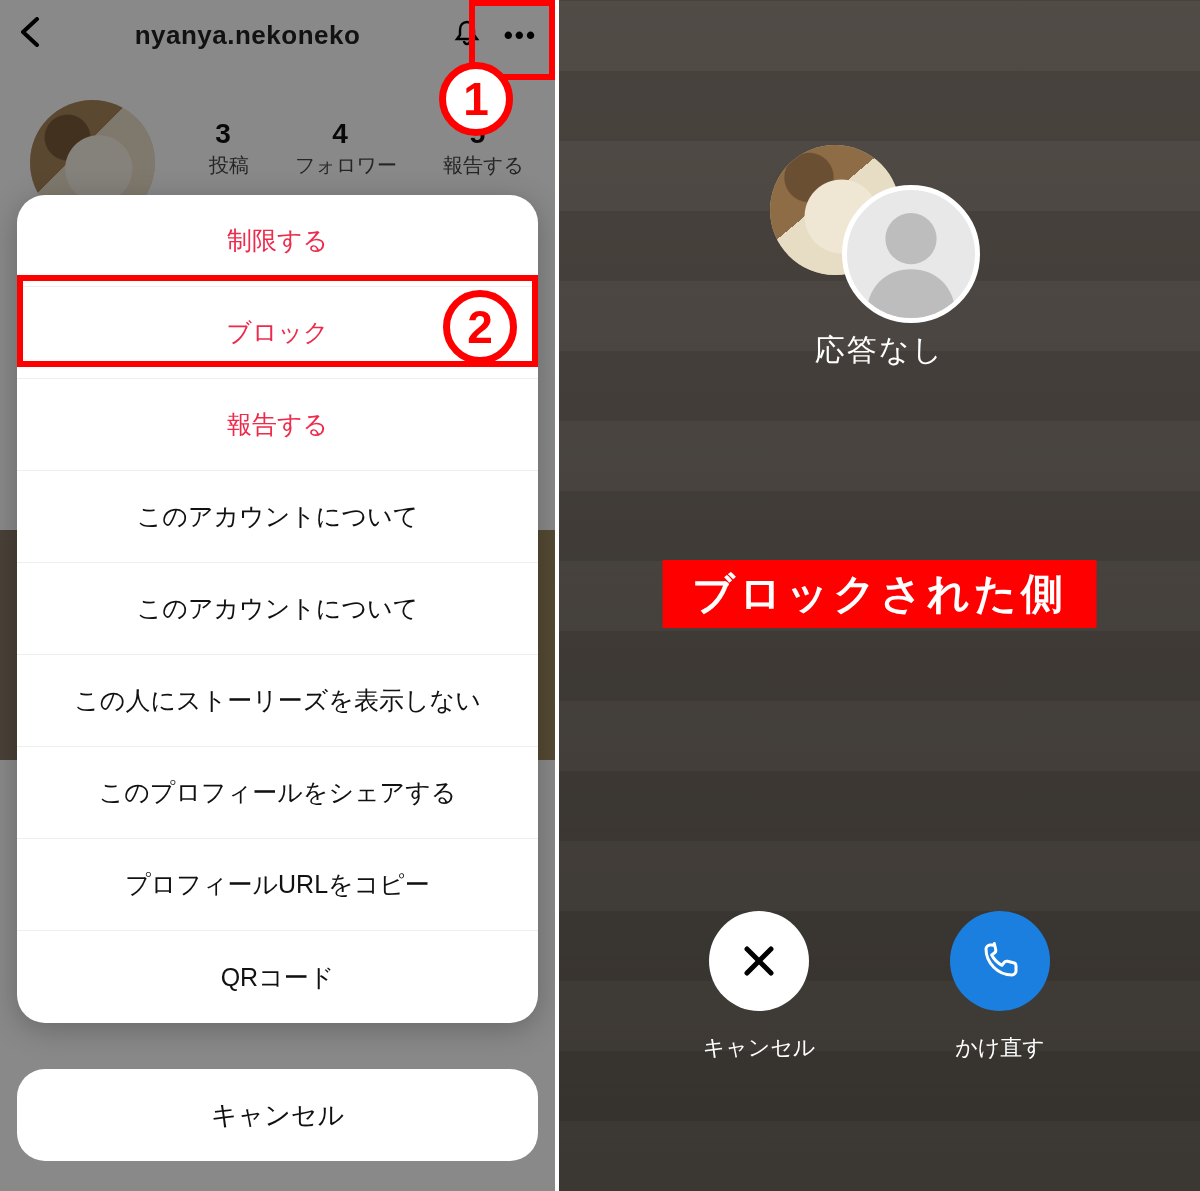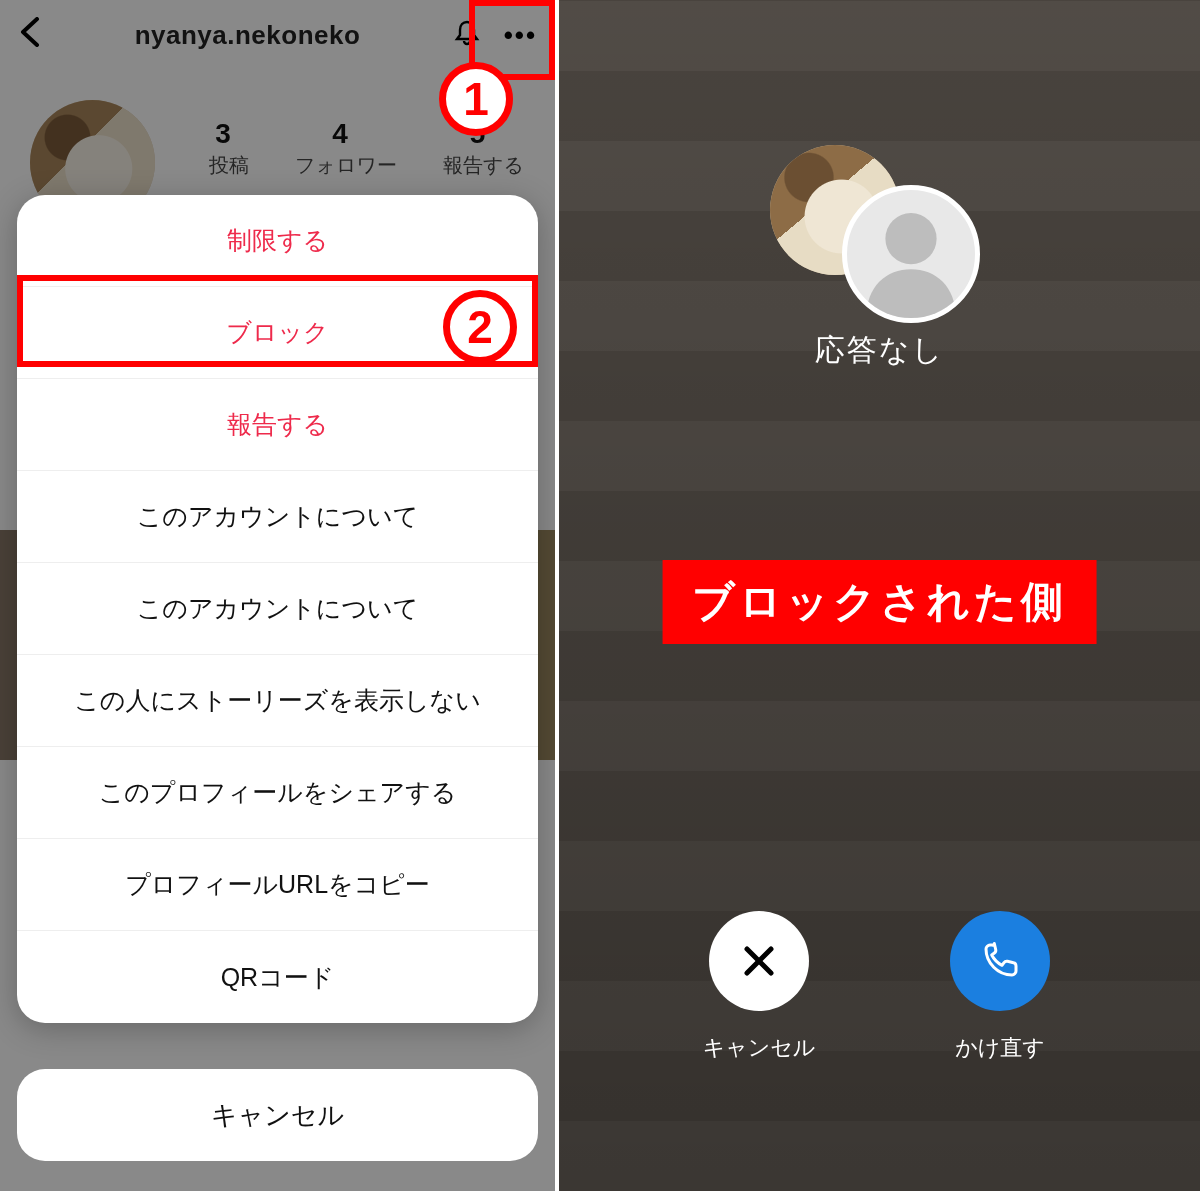--- a/index.html
+++ b/index.html
@@ -62,21 +62,21 @@
   .av-back { position:absolute; top:0; left:0; width:130px; height:130px; border-radius:50%; overflow:hidden; background:#c9b79a; }
   .av-back .cat { position:absolute; inset:0; background:
       radial-gradient(circle at 55% 55%, #efe6d4 0 36%, transparent 37%),
       radial-gradient(circle at 30% 25%, #6b4f32 0 18%, transparent 19%),
       linear-gradient(140deg,#8d6c46 0 42%, #e7dcc4 42% 100%); }
   .av-front { position:absolute; top:40px; left:72px; width:138px; height:138px; border-radius:50%; background:#e8e8e8; border:5px solid #fff; display:flex; align-items:flex-end; justify-content:center; overflow:hidden; }
   .av-front svg { width:100%; height:100%; }
 
   .call-status { position:absolute; top:330px; left:0; right:0; text-align:center; color:#fff; font-size:30px; letter-spacing:2px; }
 
-  .banner { position:absolute; top:560px; left:50%; transform:translateX(-50%); background:#ff0000; color:#fff; font-size:42px; font-weight:700; padding:14px 30px; letter-spacing:4px; white-space:nowrap; }
+  .banner { position:absolute; top:560px; left:50%; transform:translateX(-50%); background:#ff0000; color:#fff; font-size:42px; font-weight:700; padding:6px 30px; letter-spacing:4px; white-space:nowrap; }
 
   .call-btn { position:absolute; width:100px; height:100px; border-radius:50%; display:flex; align-items:center; justify-content:center; }
   .btn-cancel { bottom:180px; left:150px; background:#fff; color:#000; }
   .btn-redial { bottom:180px; right:150px; background:#1b7fe0; color:#fff; }
   .call-btn-label { position:absolute; color:#fff; font-size:22px; text-align:center; width:180px; }
   .lbl-cancel { bottom:128px; left:110px; }
   .lbl-redial { bottom:128px; right:110px; }
 </style>
 </head>
 <body>

